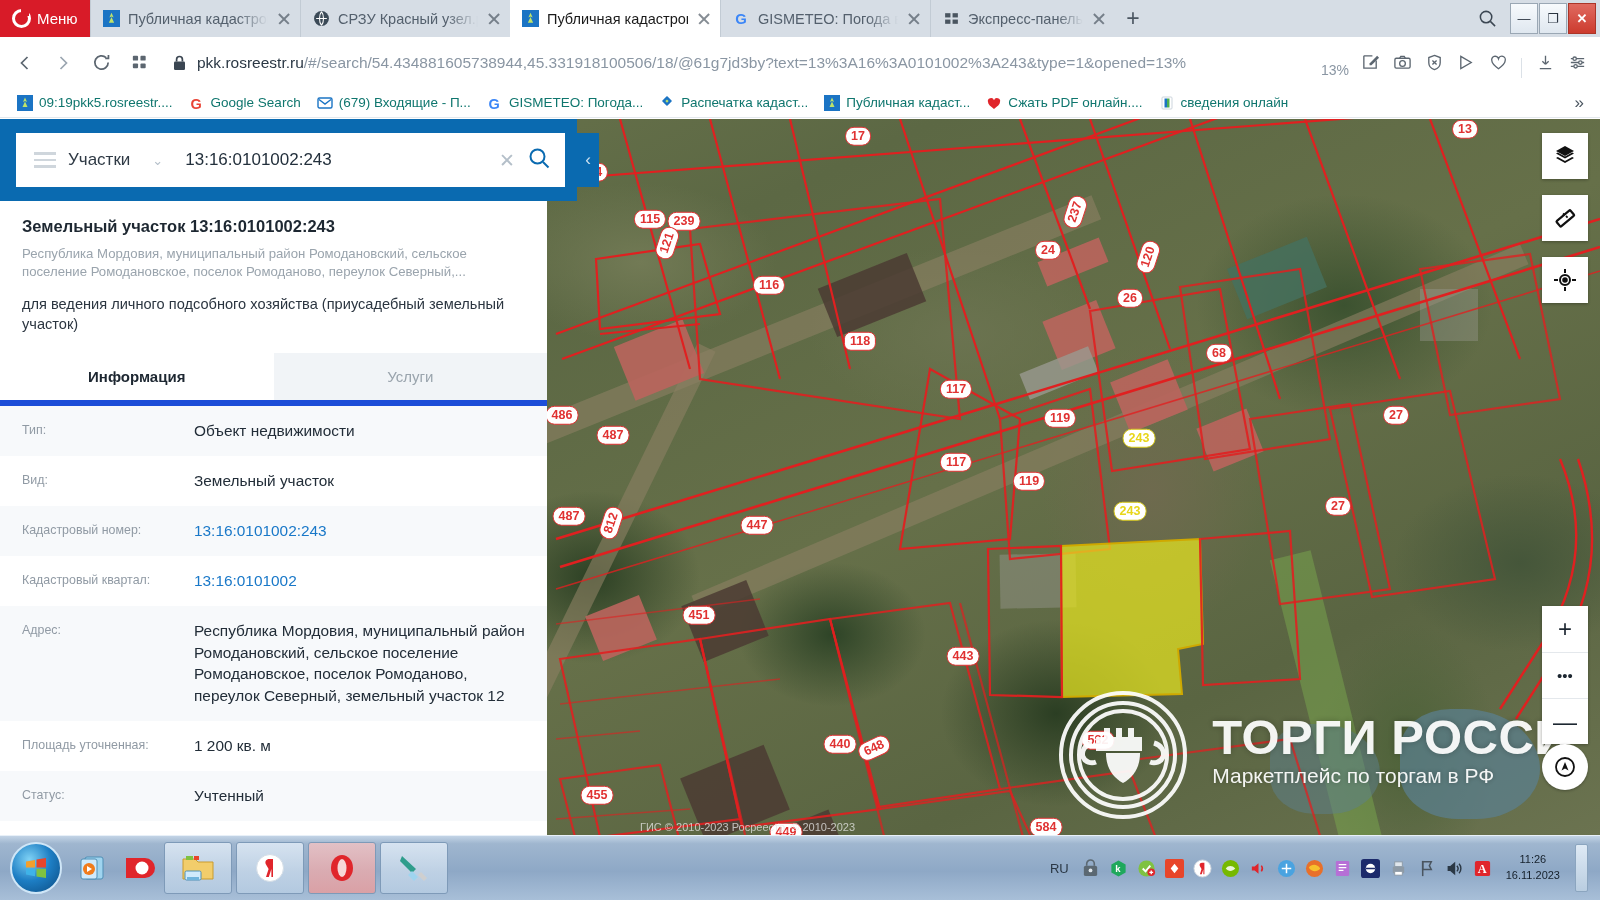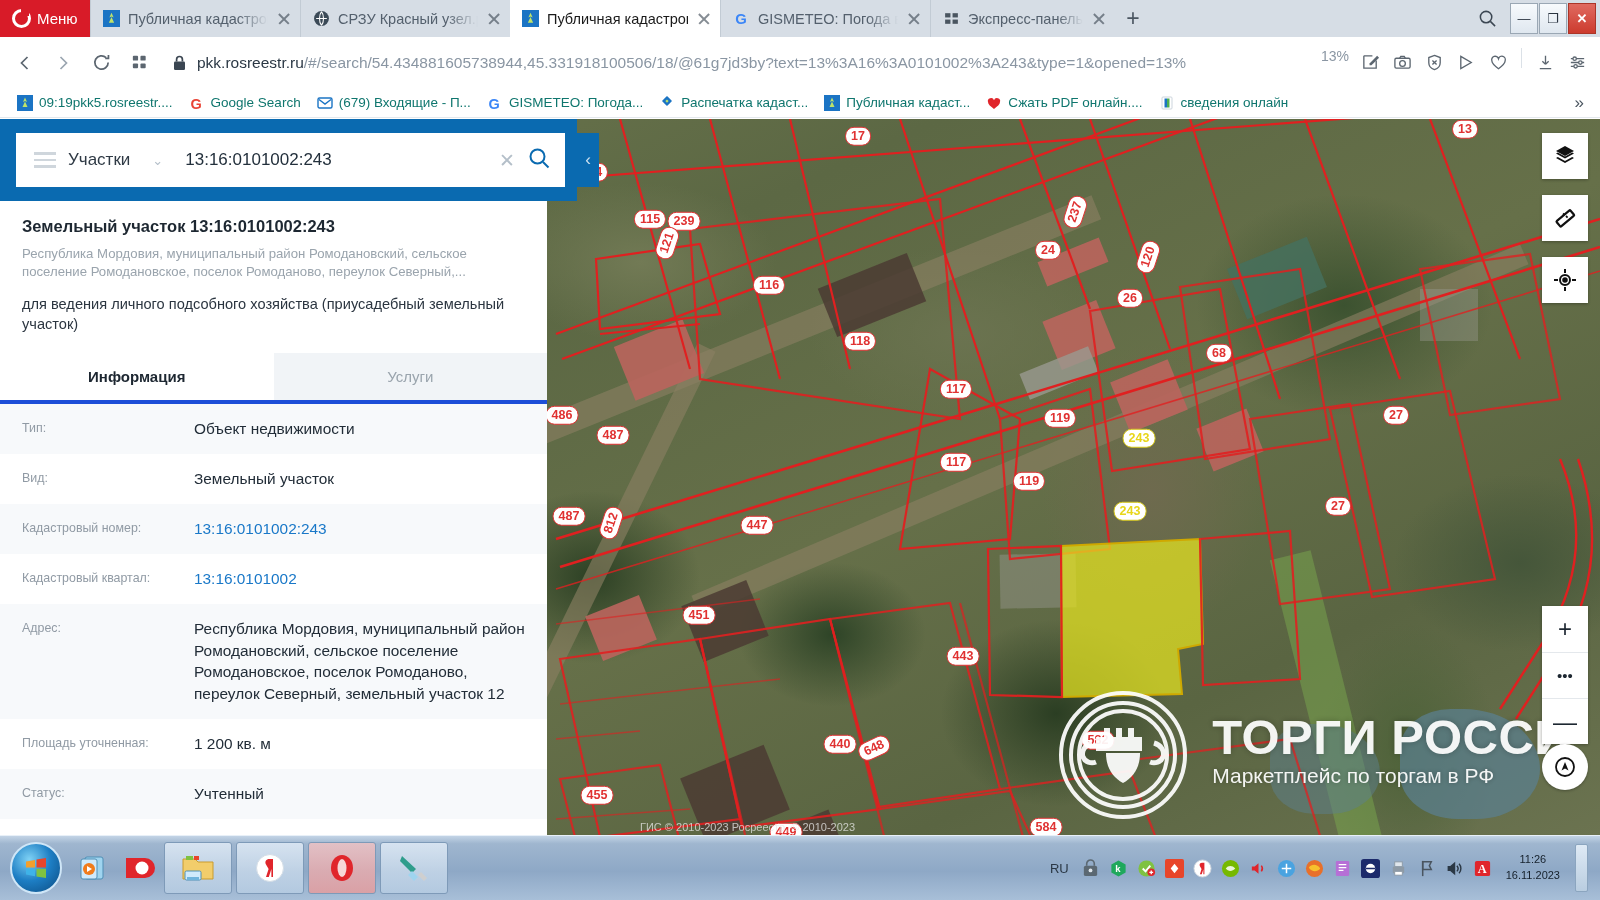--- a/index.html
+++ b/index.html
@@ -89,21 +89,21 @@
   }
   #urlbox {
     flex: 1 1 auto; height: 34px; display: flex; align-items: center;
     gap: 10px; padding: 0 12px; overflow: hidden;
   }
   #url {
     font-size: 15.5px; color: #8a96a3; white-space: nowrap; overflow: hidden;
     flex: 1 1 auto;
   }
   #url .host { color: #2b3845; }
-  #navright { display: flex; align-items: flex-start; gap: 2px; }
+  #navright { display: flex; align-items: flex-end; gap: 2px; }
   #zoomlevel { font-size: 14px; color: #8a96a3; margin-right: 4px; }
   .icobtn {
     width: 30px; height: 30px; display: flex; align-items: center; justify-content: center;
     color: #5c6670;
   }
   .vsep { width: 1px; height: 20px; background: #dbe1e7; margin: 0 6px; }
 
   #bookmarks {
     position: absolute; top: 88px; left: 0; right: 0; height: 30px;
     background: #fff; display: flex; align-items: center; gap: 2px;
@@ -198,21 +198,21 @@
   }
   #card-head { padding: 16px 22px 12px 22px; }
   #card-title { font-size: 16.5px; font-weight: bold; color: #1d2731; }
   #card-addr { font-size: 13.2px; color: #9aa4ad; line-height: 1.38; margin-top: 9px; }
   #card-purpose { font-size: 14.6px; color: #2b3540; line-height: 1.36; margin-top: 14px; }
   #card-links { display: flex; align-items: center; gap: 22px; margin-top: 16px; position: relative; }
   .clink { font-size: 14px; color: #1978c8; }
   #card-actions { margin-left: auto; display: flex; align-items: center; gap: 14px; color: #8c97a1; }
 
   #tabs {
-    display: flex; border-bottom: 4px solid #1d4ed8; margin-top: 6px;
+    display: flex; border-bottom: 6px solid #1d4ed8; margin-top: 6px;
   }
   .ctab {
     flex: 1 1 50%; text-align: center; padding: 15px 0;
     font-size: 15px; color: #9aa4ad; background: #f1f4f7;
   }
   .ctab.active { color: #1d2731; font-weight: bold; background: #fff; }
 
   .row { display: flex; padding: 14px 22px; align-items: flex-start; justify-content: space-between; }
   .row:nth-child(odd) { background: #f7f9fb; }
   .rlabel { flex: 0 0 172px; font-size: 12.4px; color: #909aa4; padding-top: 3px; }
@@ -599,21 +599,21 @@
         <div class="plabel" style="left: 1465px; top: 10px;">13</div>
         <div class="plabel" style="left: 592px; top: 53px;">114</div>
         <div class="plabel" style="left: 650px; top: 100px;">115</div>
         <div class="plabel" style="left: 684px; top: 102px;">239</div>
         <div class="plabel" style="left: 667px; top: 124px; transform: translate(-50%, -50%) rotate(-72deg);">121</div>
         <div class="plabel" style="left: 1075px; top: 93px; transform: translate(-50%, -50%) rotate(-72deg);">237</div>
         <div class="plabel" style="left: 1048px; top: 131px;">24</div>
         <div class="plabel" style="left: 1148px; top: 138px; transform: translate(-50%, -50%) rotate(-72deg);">120</div>
         <div class="plabel" style="left: 769px; top: 166px;">116</div>
         <div class="plabel" style="left: 1130px; top: 179px;">26</div>
-        <div class="plabel" style="left: 860px; top: 222px;">118</div>
+        <div class="plabel" style="left: 860px; top: 222px; border-radius: 7px;">118</div>
         <div class="plabel" style="left: 1219px; top: 234px;">68</div>
         <div class="plabel" style="left: 956px; top: 270px;">117</div>
         <div class="plabel" style="left: 1396px; top: 296px;">27</div>
         <div class="plabel" style="left: 1060px; top: 299px;">119</div>
         <div class="plabel" style="left: 562px; top: 296px;">486</div>
         <div class="plabel" style="left: 613px; top: 316px;">487</div>
         <div class="plabel sel" style="left: 1139px; top: 319px;">243</div>
         <div class="plabel" style="left: 956px; top: 343px;">117</div>
         <div class="plabel" style="left: 1029px; top: 362px;">119</div>
         <div class="plabel sel" style="left: 1130px; top: 392px;">243</div>

